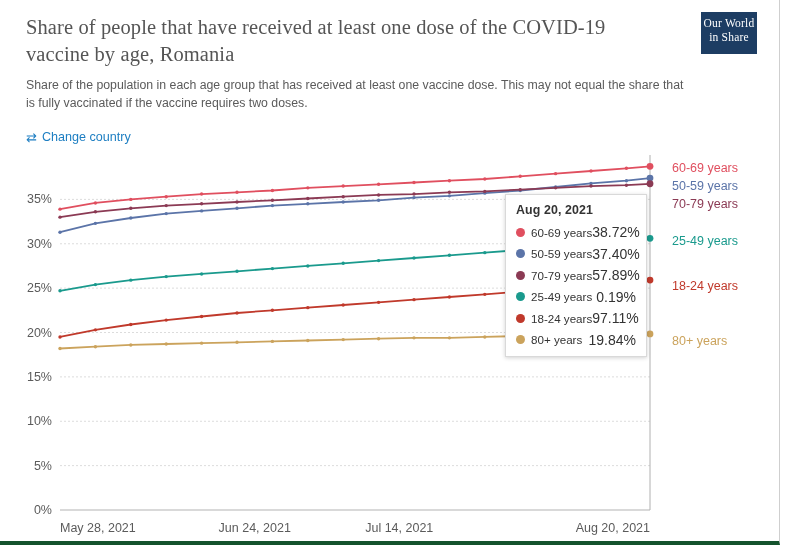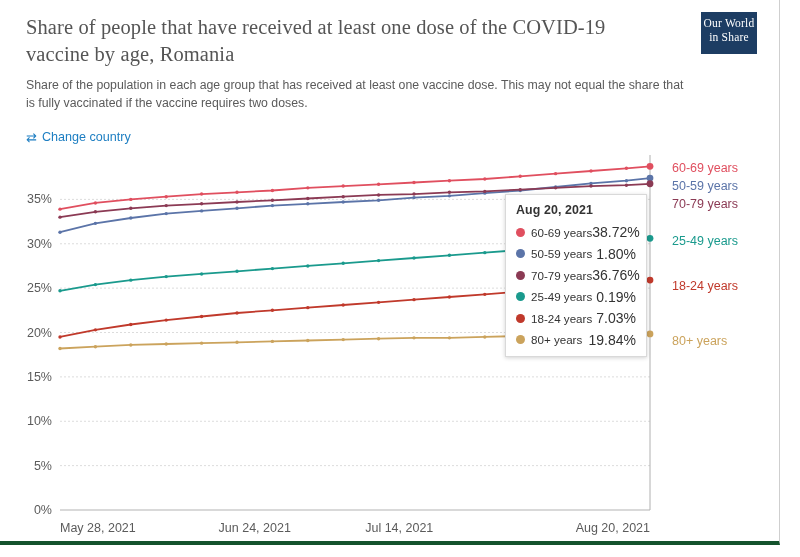--- a/index.html
+++ b/index.html
@@ -323,36 +323,36 @@
       <div class="tooltip-date">Aug 20, 2021</div>
       <div id="tooltip-rows">
           <div class="tt-row">
             <span class="tt-dot" style="background: rgb(224, 79, 95);"></span>
             <span class="tt-name">60-69 years</span>
             <span class="tt-val">38.72%</span>
           </div>
           <div class="tt-row">
             <span class="tt-dot" style="background: rgb(91, 116, 168);"></span>
             <span class="tt-name">50-59 years</span>
-            <span class="tt-val">1.80%</span>
+            <span class="tt-val">37.40%</span>
           </div>
           <div class="tt-row">
             <span class="tt-dot" style="background: rgb(139, 58, 84);"></span>
             <span class="tt-name">70-79 years</span>
-            <span class="tt-val">36.76%</span>
+            <span class="tt-val">57.89%</span>
           </div>
           <div class="tt-row">
             <span class="tt-dot" style="background: rgb(26, 154, 141);"></span>
             <span class="tt-name">25-49 years</span>
             <span class="tt-val">0.19%</span>
           </div>
           <div class="tt-row">
             <span class="tt-dot" style="background: rgb(192, 57, 43);"></span>
             <span class="tt-name">18-24 years</span>
-            <span class="tt-val">7.03%</span>
+            <span class="tt-val">97.11%</span>
           </div>
           <div class="tt-row">
             <span class="tt-dot" style="background: rgb(203, 163, 92);"></span>
             <span class="tt-name">80+ years</span>
             <span class="tt-val">19.84%</span>
           </div>
         </div>
     </div>
   </div>
 

